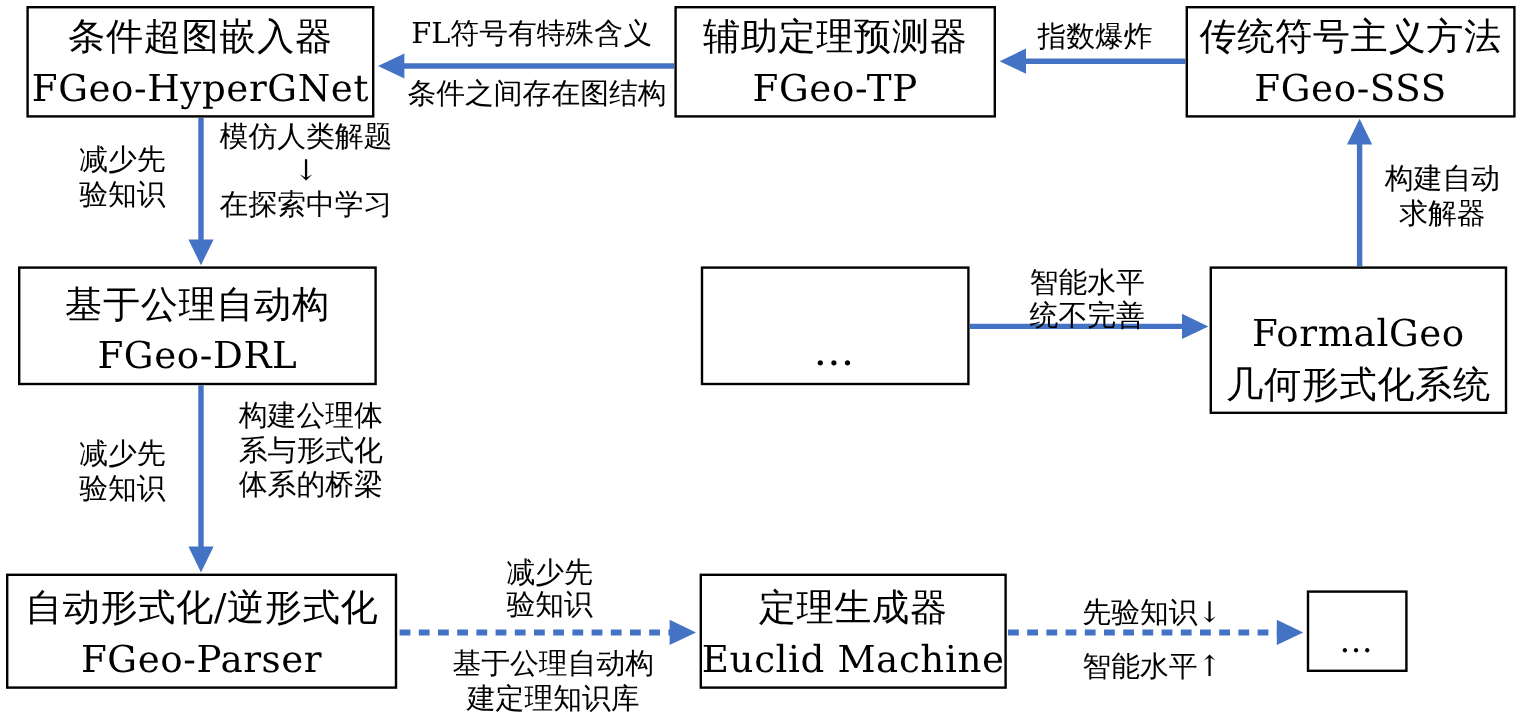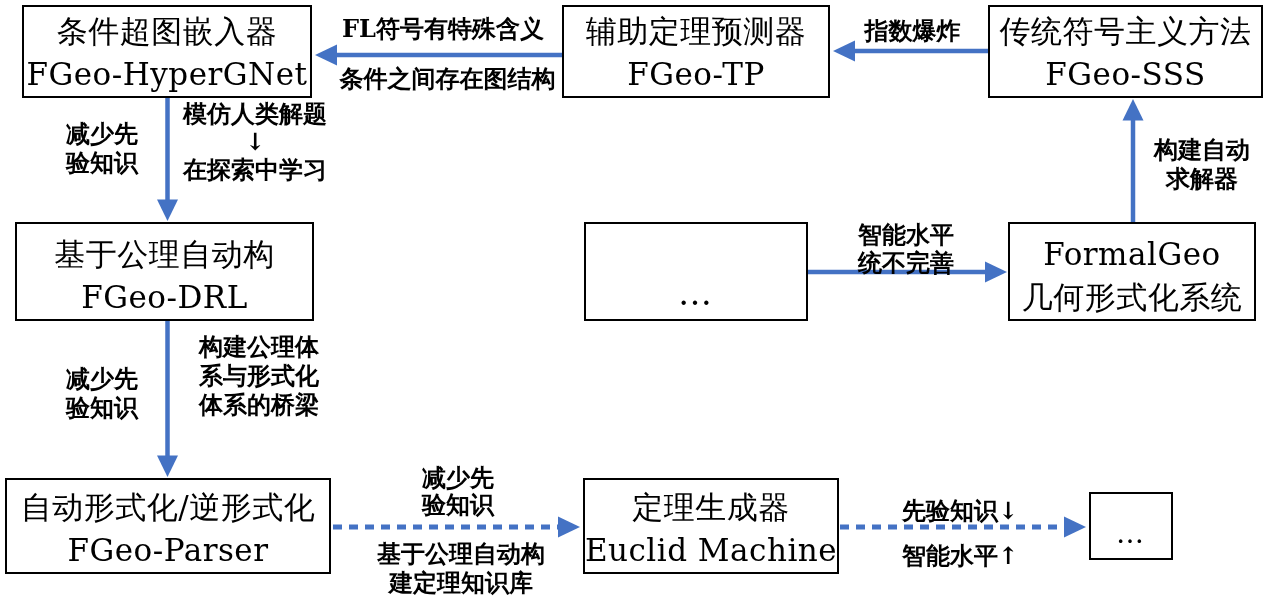--- a/index.html
+++ b/index.html
@@ -8,21 +8,21 @@
     font-family:"DejaVu Serif","Liberation Serif",serif;color:#000;
   }
   .box{
     position:absolute;background:#fff;border:2.5px solid #000;
     display:flex;flex-direction:column;align-items:center;justify-content:flex-end;
     text-align:center;box-sizing:border-box;
   }
   .box-line{font-size:31px;line-height:43px;white-space:nowrap;letter-spacing:0.5px;}
   .ellipsis-line{font-size:34px;line-height:34px;transform:translateY(-9px);letter-spacing:2px;}
   .edge-label{
-    position:absolute;text-align:center;font-size:24px;line-height:29px;white-space:nowrap;font-weight:bold;
+    position:absolute;text-align:center;font-size:24px;line-height:29px;white-space:nowrap;
   }
   .arrows{position:absolute;left:0;top:0;}
 </style>
 </head>
 <body>
 
 <div id="canvas" style="background: rgb(255, 255, 255);">
 
   <svg class="arrows" width="1268" height="607" viewBox="0 0 1268 607">
     <g>
@@ -72,21 +72,21 @@
     <div class="box-line">FGeo-SSS</div>
   </div>
 
   <div class="box" style="left:15px;top:222px;width:299px;height:99px">
     <div class="box-line">基于公理自动构</div>
     <div class="box-line">FGeo-DRL</div>
   </div>
   <div class="box" style="left:584px;top:222px;width:224px;height:99px">
     <div class="box-line ellipsis-line">…</div>
   </div>
-  <div class="box" style="left:1008px;top:222px;width:248px;height:99px">
+  <div class="box" style="left:1008px;top:222px;width:248px;height:123px">
     <div class="box-line">FormalGeo</div>
     <div class="box-line">几何形式化系统</div>
   </div>
 
   <div class="box" style="left:5px;top:478px;width:326px;height:96px">
     <div class="box-line">自动形式化/逆形式化</div>
     <div class="box-line">FGeo-Parser</div>
   </div>
   <div class="box" style="left:583px;top:478px;width:256px;height:96px">
     <div class="box-line">定理生成器</div>

